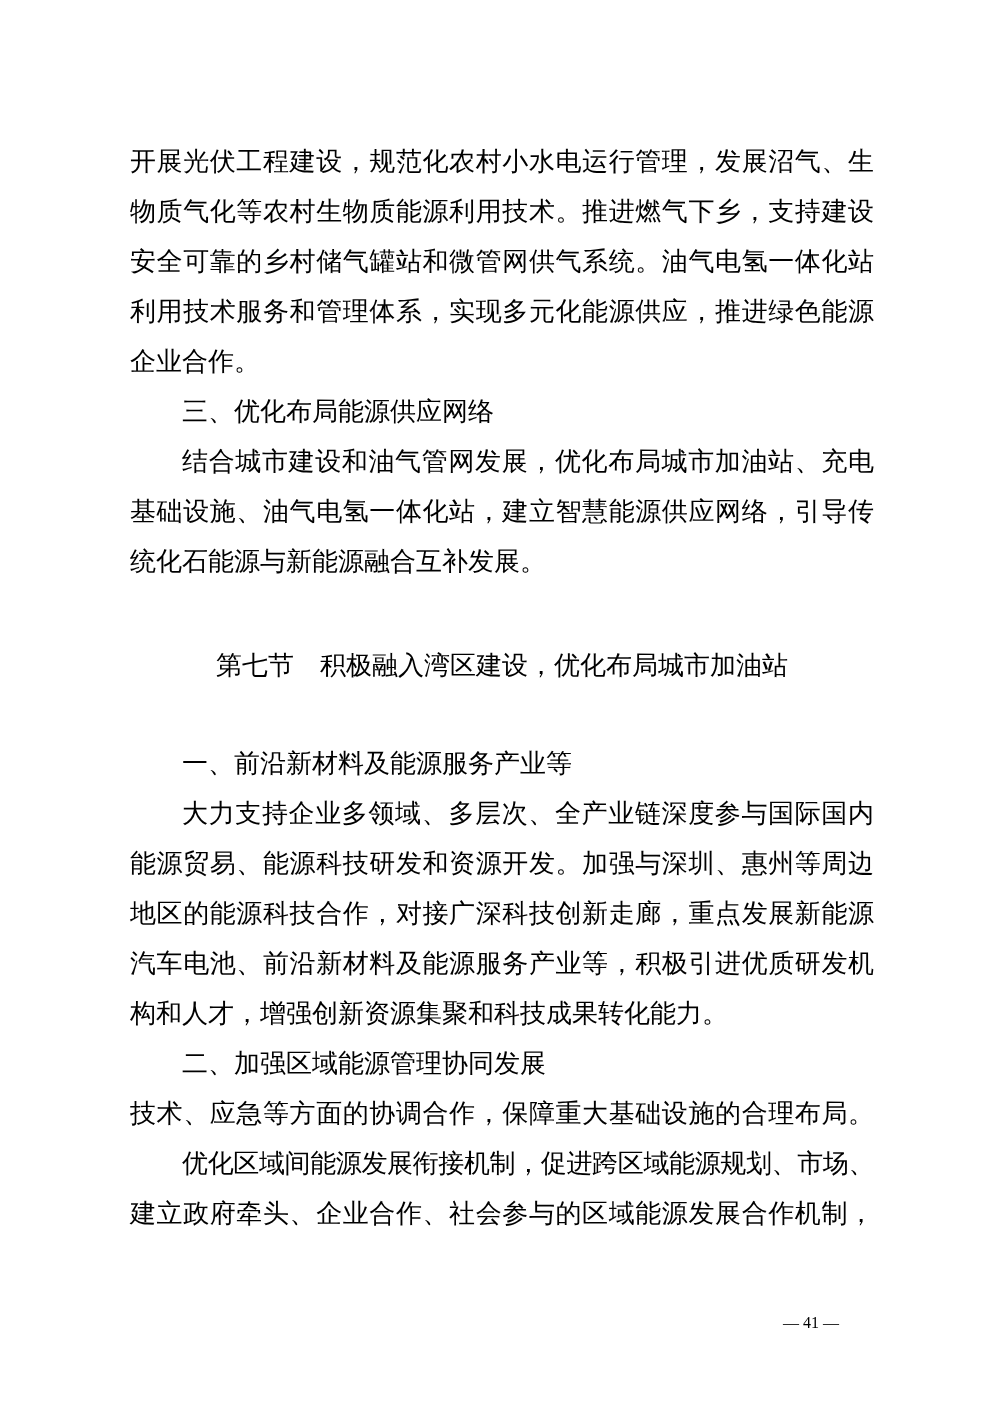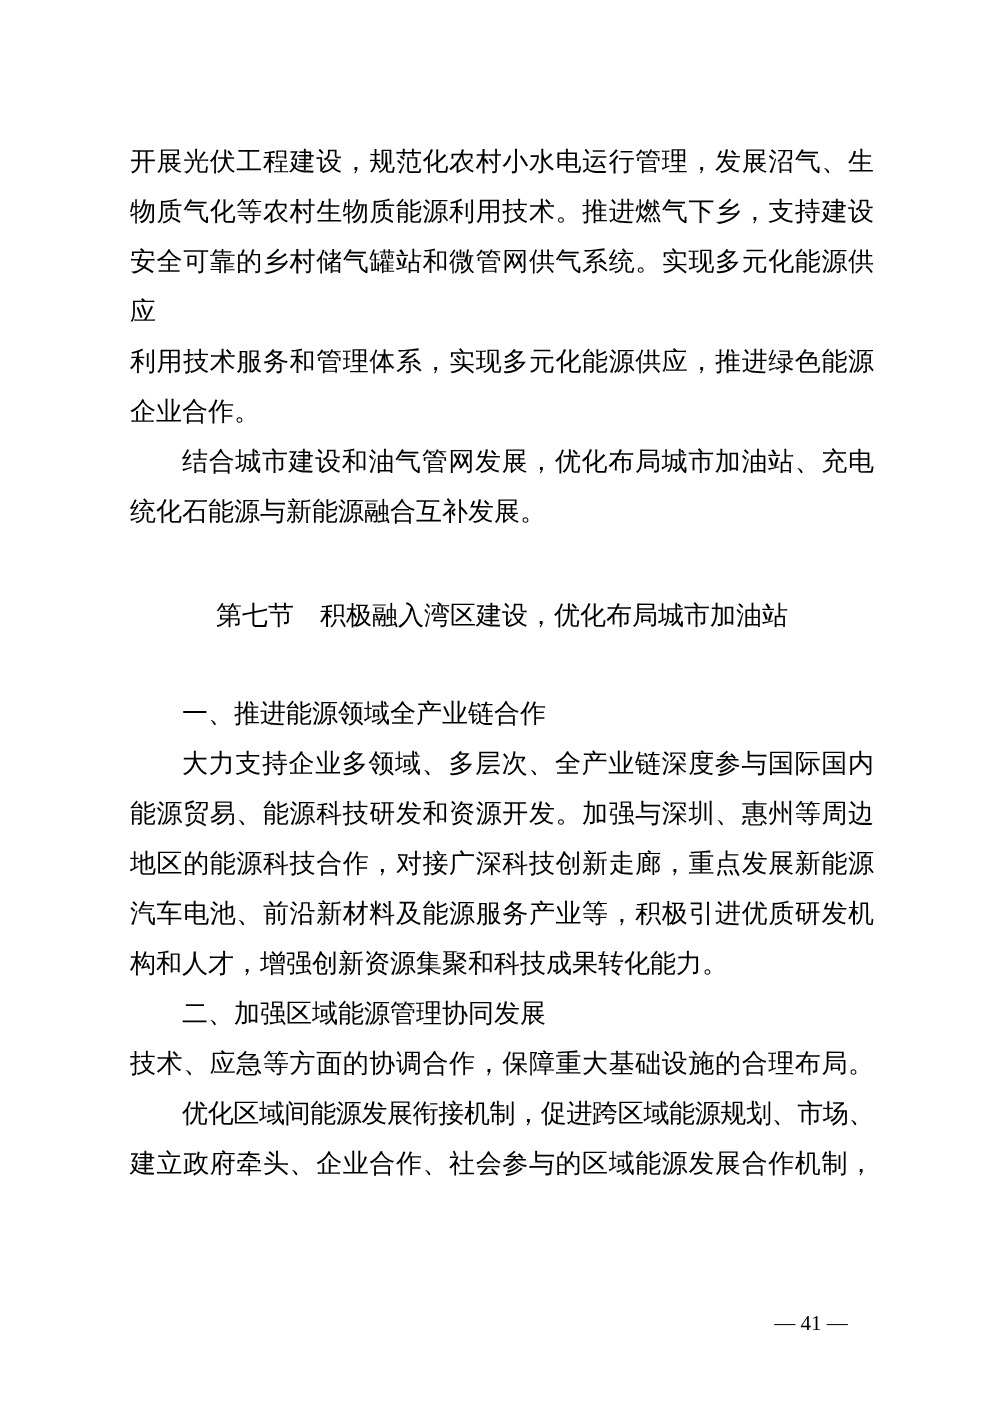--- a/index.html
+++ b/index.html
@@ -56,40 +56,42 @@
     margin-top: 54px;
     margin-bottom: 48px;
   }
   .pageno {
     position: absolute;
     top: 1305px;
     left: 756px;
     width: 110px;
     text-align: center;
     font-family: "Liberation Serif", serif;
-    font-size: 21px;
+    font-size: 16px;
     line-height: 36px;
     color: var(--ink, #000000);
     white-space: nowrap;
   }
 </style>
 </head>
 <body>
 
 <div class="page" style="--paper: #ffffff; --ink: #000000;">
   <div class="textblock">
       <div class="line fill">开展光伏工程建设，规范化农村小水电运行管理，发展沼气、生</div>
       <div class="line fill">物质气化等农村生物质能源利用技术。推进燃气下乡，支持建设</div>
-      <div class="line fill">安全可靠的乡村储气罐站和微管网供气系统。实现多元化能源供应</div>
+      <div class="line fill">安全可靠的乡村储气罐站和微管网供气系统。油气电氢一体化站</div>
       <div class="line fill">利用技术服务和管理体系，实现多元化能源供应，推进绿色能源</div>
       <div class="line end">企业合作。</div>
+      <div class="line head">三、优化布局能源供应网络</div>
       <div class="line fill indent">结合城市建设和油气管网发展，优化布局城市加油站、充电</div>
+      <div class="line fill">基础设施、油气电氢一体化站，建立智慧能源供应网络，引导传</div>
       <div class="line end">统化石能源与新能源融合互补发展。</div>
       <div class="line section">第七节　积极融入湾区建设，优化布局城市加油站</div>
-      <div class="line head">一、推进能源领域全产业链合作</div>
+      <div class="line head">一、前沿新材料及能源服务产业等</div>
       <div class="line fill indent">大力支持企业多领域、多层次、全产业链深度参与国际国内</div>
       <div class="line fill">能源贸易、能源科技研发和资源开发。加强与深圳、惠州等周边</div>
       <div class="line fill">地区的能源科技合作，对接广深科技创新走廊，重点发展新能源</div>
       <div class="line fill">汽车电池、前沿新材料及能源服务产业等，积极引进优质研发机</div>
       <div class="line end">构和人才，增强创新资源集聚和科技成果转化能力。</div>
       <div class="line head">二、加强区域能源管理协同发展</div>
       <div class="line fill">技术、应急等方面的协调合作，保障重大基础设施的合理布局。</div>
       <div class="line fill indent tight">优化区域间能源发展衔接机制，促进跨区域能源规划、市场、</div>
       <div class="line fill">建立政府牵头、企业合作、社会参与的区域能源发展合作机制，</div>
     </div>

